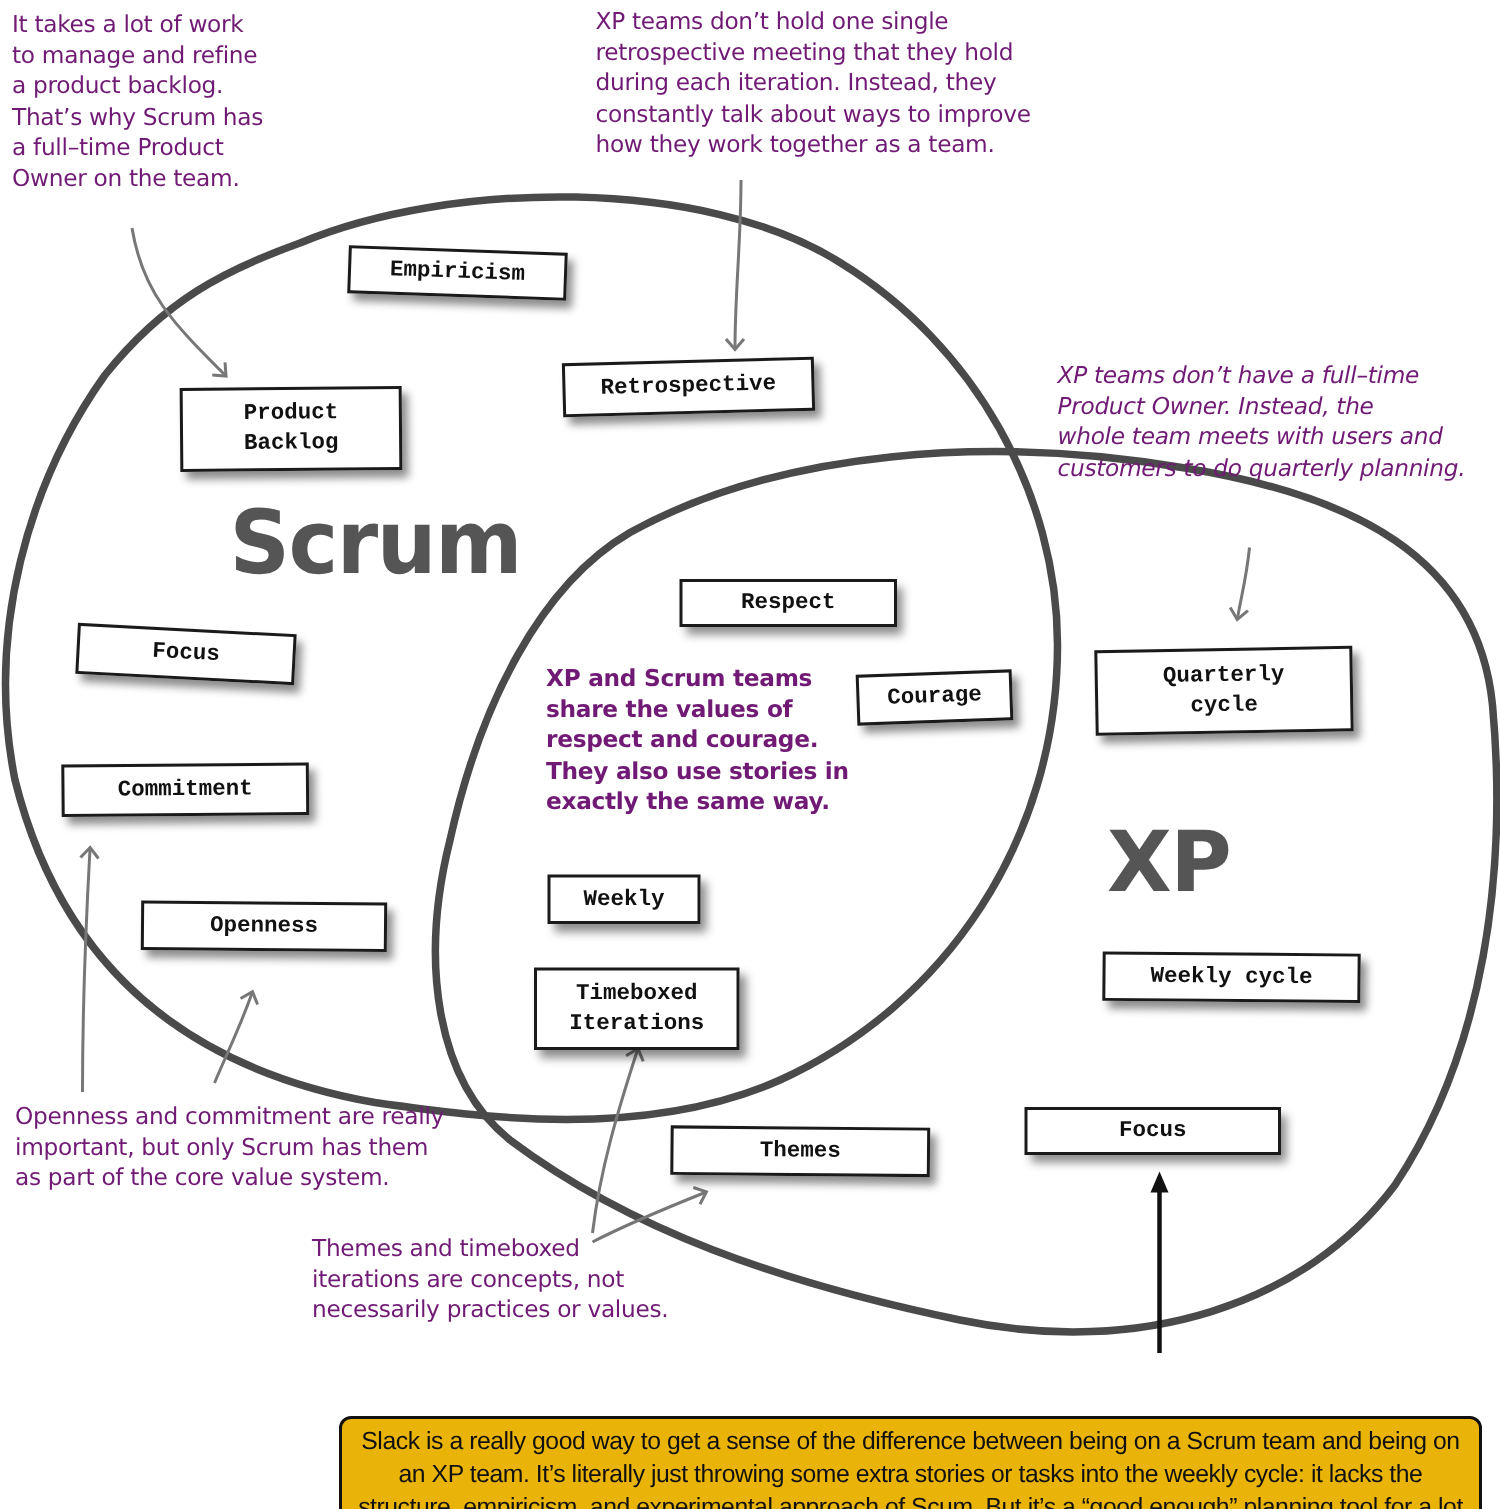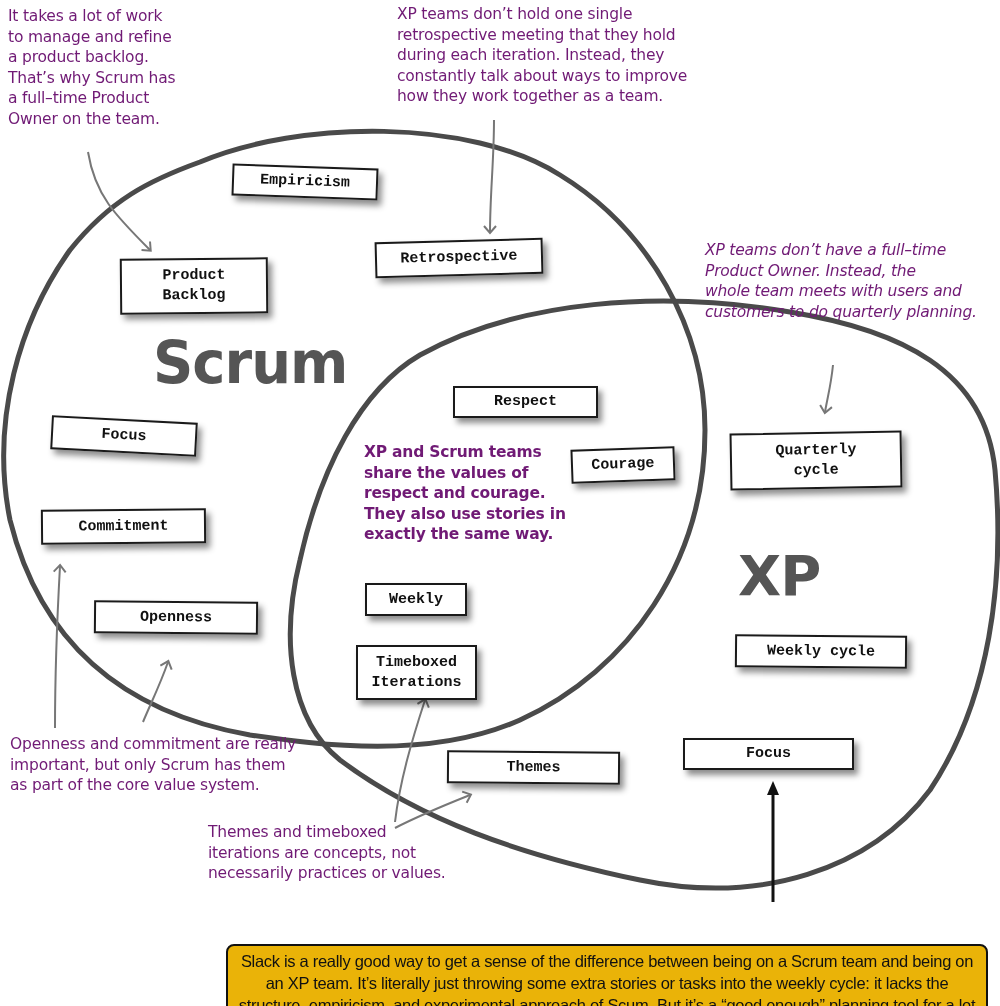--- a/index.html
+++ b/index.html
@@ -146,21 +146,21 @@
 <div class="label-box" style="left:232px; top:166px; width:146px; height:32px; transform:rotate(2deg);">Empiricism</div>
 <div class="label-box" style="left:375px; top:240px; width:168px; height:36px; transform:rotate(-1.5deg);">Retrospective</div>
 <div class="label-box" style="left:120px; top:258px; width:148px; height:56px; transform:rotate(-0.5deg);">Product
 Backlog</div>
 <div class="label-box" style="left:51px; top:419px; width:146px; height:34px; transform:rotate(3deg);">Focus</div>
 <div class="label-box" style="left:41px; top:509px; width:165px; height:35px; transform:rotate(-0.5deg);">Commitment</div>
 <div class="label-box" style="left:94px; top:601px; width:164px; height:33px; transform:rotate(0.5deg);">Openness</div>
 <div class="label-box" style="left:453px; top:386px; width:145px; height:32px;">Respect</div>
 <div class="label-box" style="left:571px; top:448px; width:104px; height:34px; transform:rotate(-2deg);">Courage</div>
 <div class="label-box" style="left:365px; top:583px; width:102px; height:33px;">Weekly</div>
-<div class="label-box" style="left:356px; top:645px; width:121px; height:55px;">Timeboxed
+<div class="label-box" style="left:356px; top:645px; width:137px; height:55px;">Timeboxed
 Iterations</div>
 <div class="label-box" style="left:447px; top:751px; width:173px; height:33px; transform:rotate(0.5deg);">Themes</div>
 <div class="label-box" style="left:730px; top:432px; width:172px; height:57px; transform:rotate(-1deg);">Quarterly
 cycle</div>
 <div class="label-box" style="left:735px; top:635px; width:172px; height:33px; transform:rotate(0.5deg);">Weekly cycle</div>
 <div class="label-box" style="left:683px; top:738px; width:171px; height:32px;">Focus</div>
 
 <div class="callout">Slack is a really good way to get a sense of the difference between being on a Scrum team and being on an XP team. It’s literally just throwing some extra stories or tasks into the weekly cycle: it lacks the structure, empiricism, and experimental approach of Scum. But it’s a “good enough” planning tool for a lot of teams.</div>
 
 </body></html>

